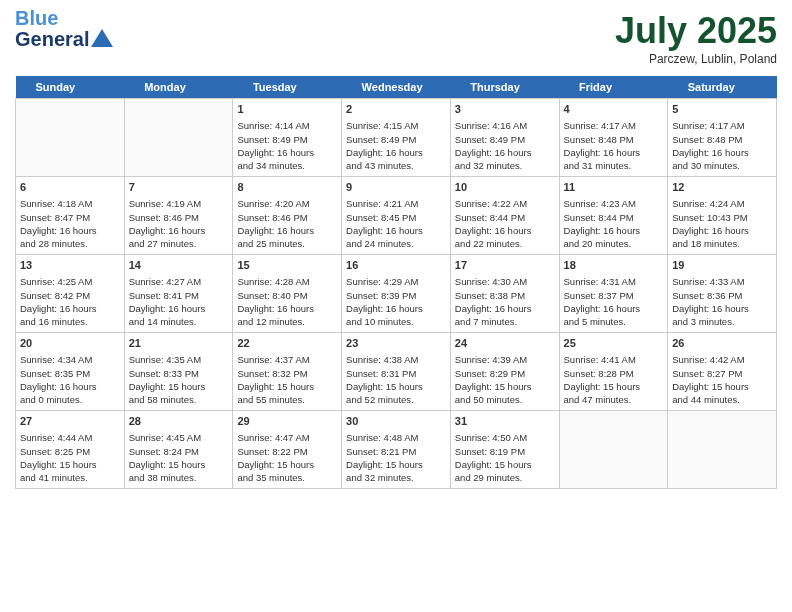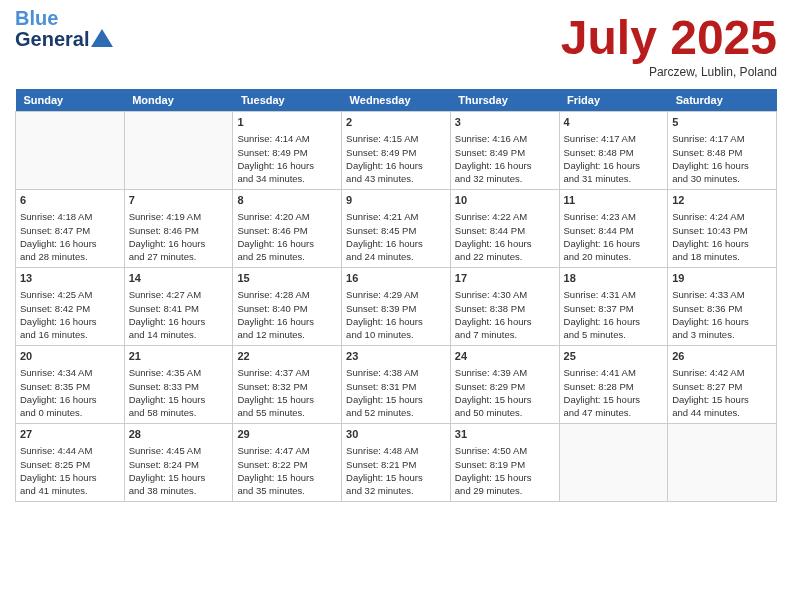--- a/index.html
+++ b/index.html
@@ -17,37 +17,37 @@
     .header {
       display: flex;
       justify-content: space-between;
       align-items: flex-start;
       margin-bottom: 10px;
     }
     .title-block {
       text-align: right;
     }
     .month-title {
-      font-size: 48px;
+      font-size: 36px;
       font-weight: bold;
-      color: #b91c1c;
+      color: #14532d;
     }
     .location {
       font-size: 12px;
       color: #333;
     }
     table {
       width: 100%;
       border-collapse: collapse;
       font-size: 10px;
     }
     thead tr th {
       background-color: #2d6bb5;
       color: #fff;
-      padding: 5px 8px;
+      padding: 5px 20px;
       text-align: left;
       font-size: 11px;
       font-weight: bold;
     }
     tbody tr td {
       border: 1px solid #ccc;
       vertical-align: top;
       padding: 3px 4px;
       width: calc(100% / 7);
       height: 78px;

